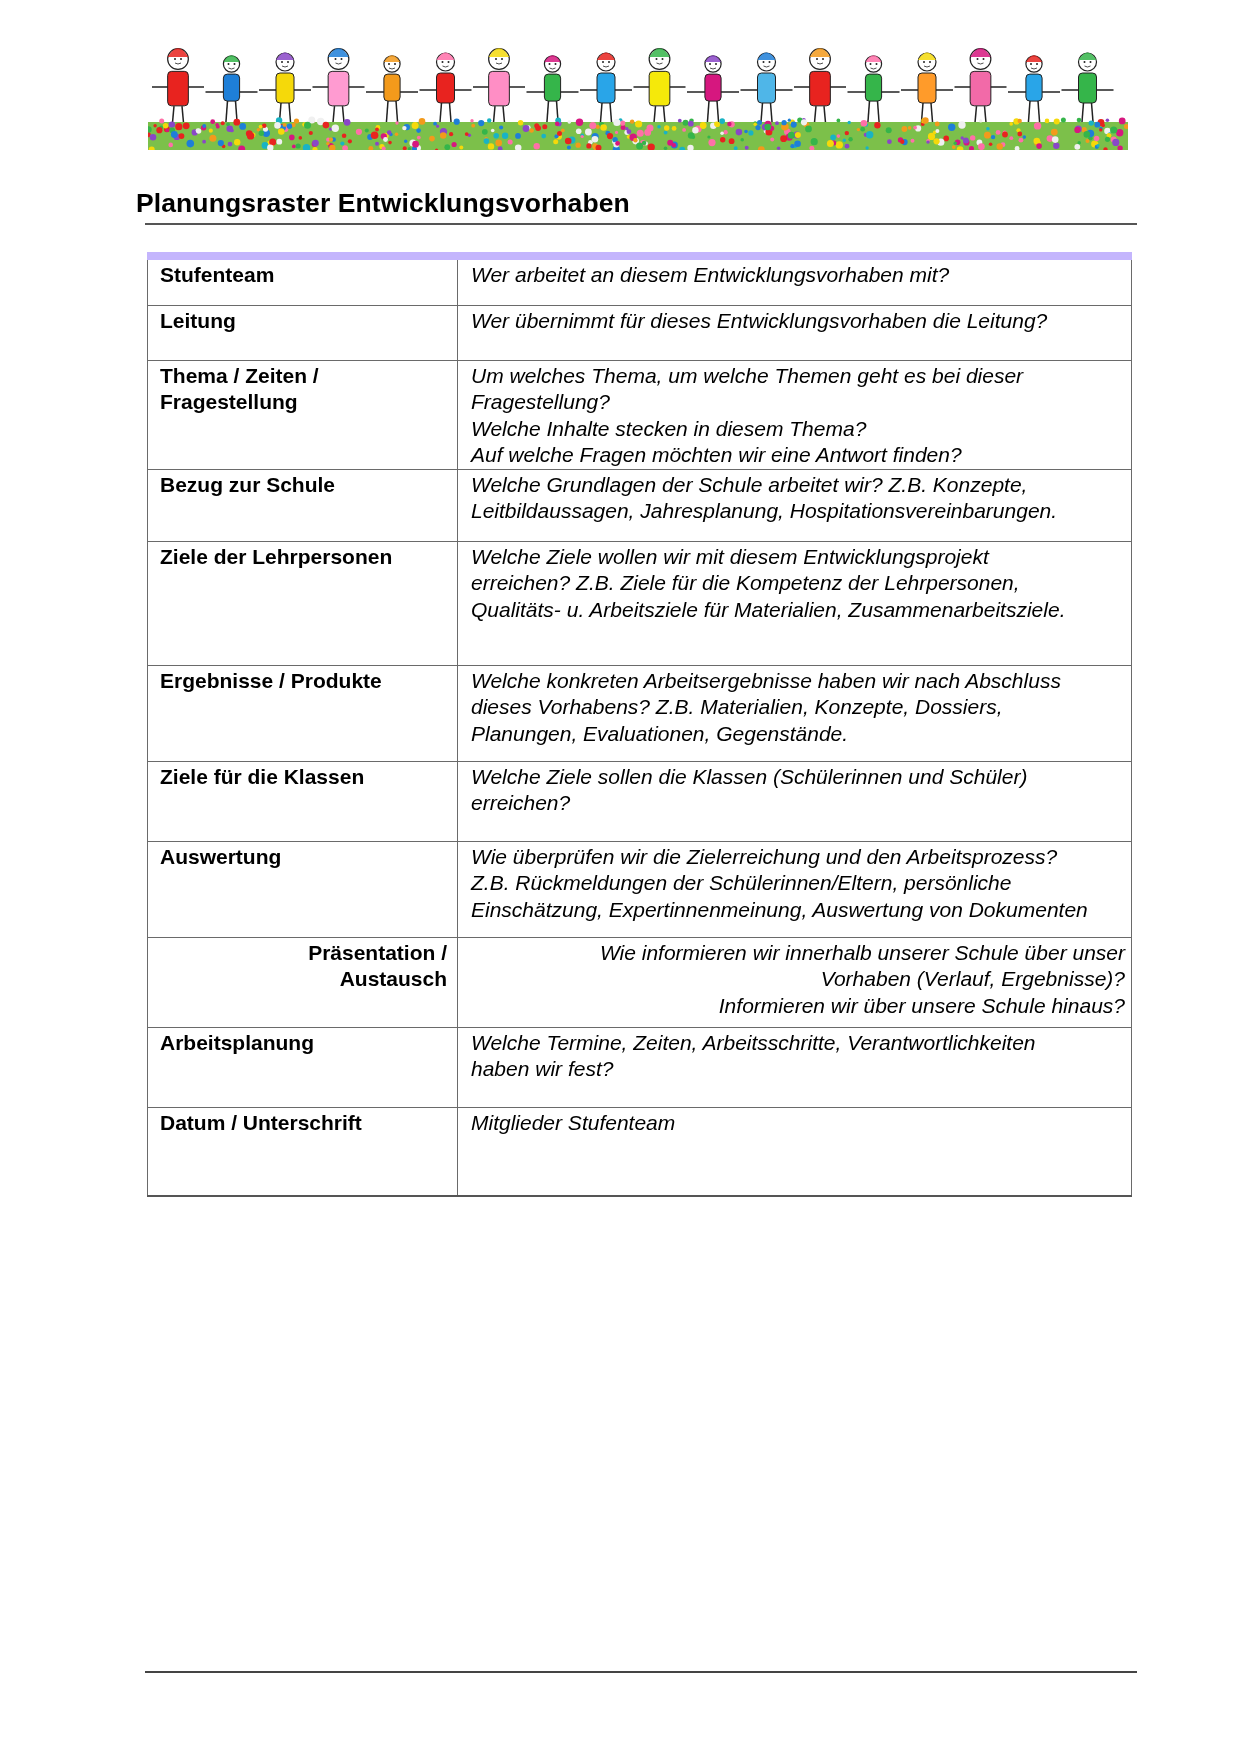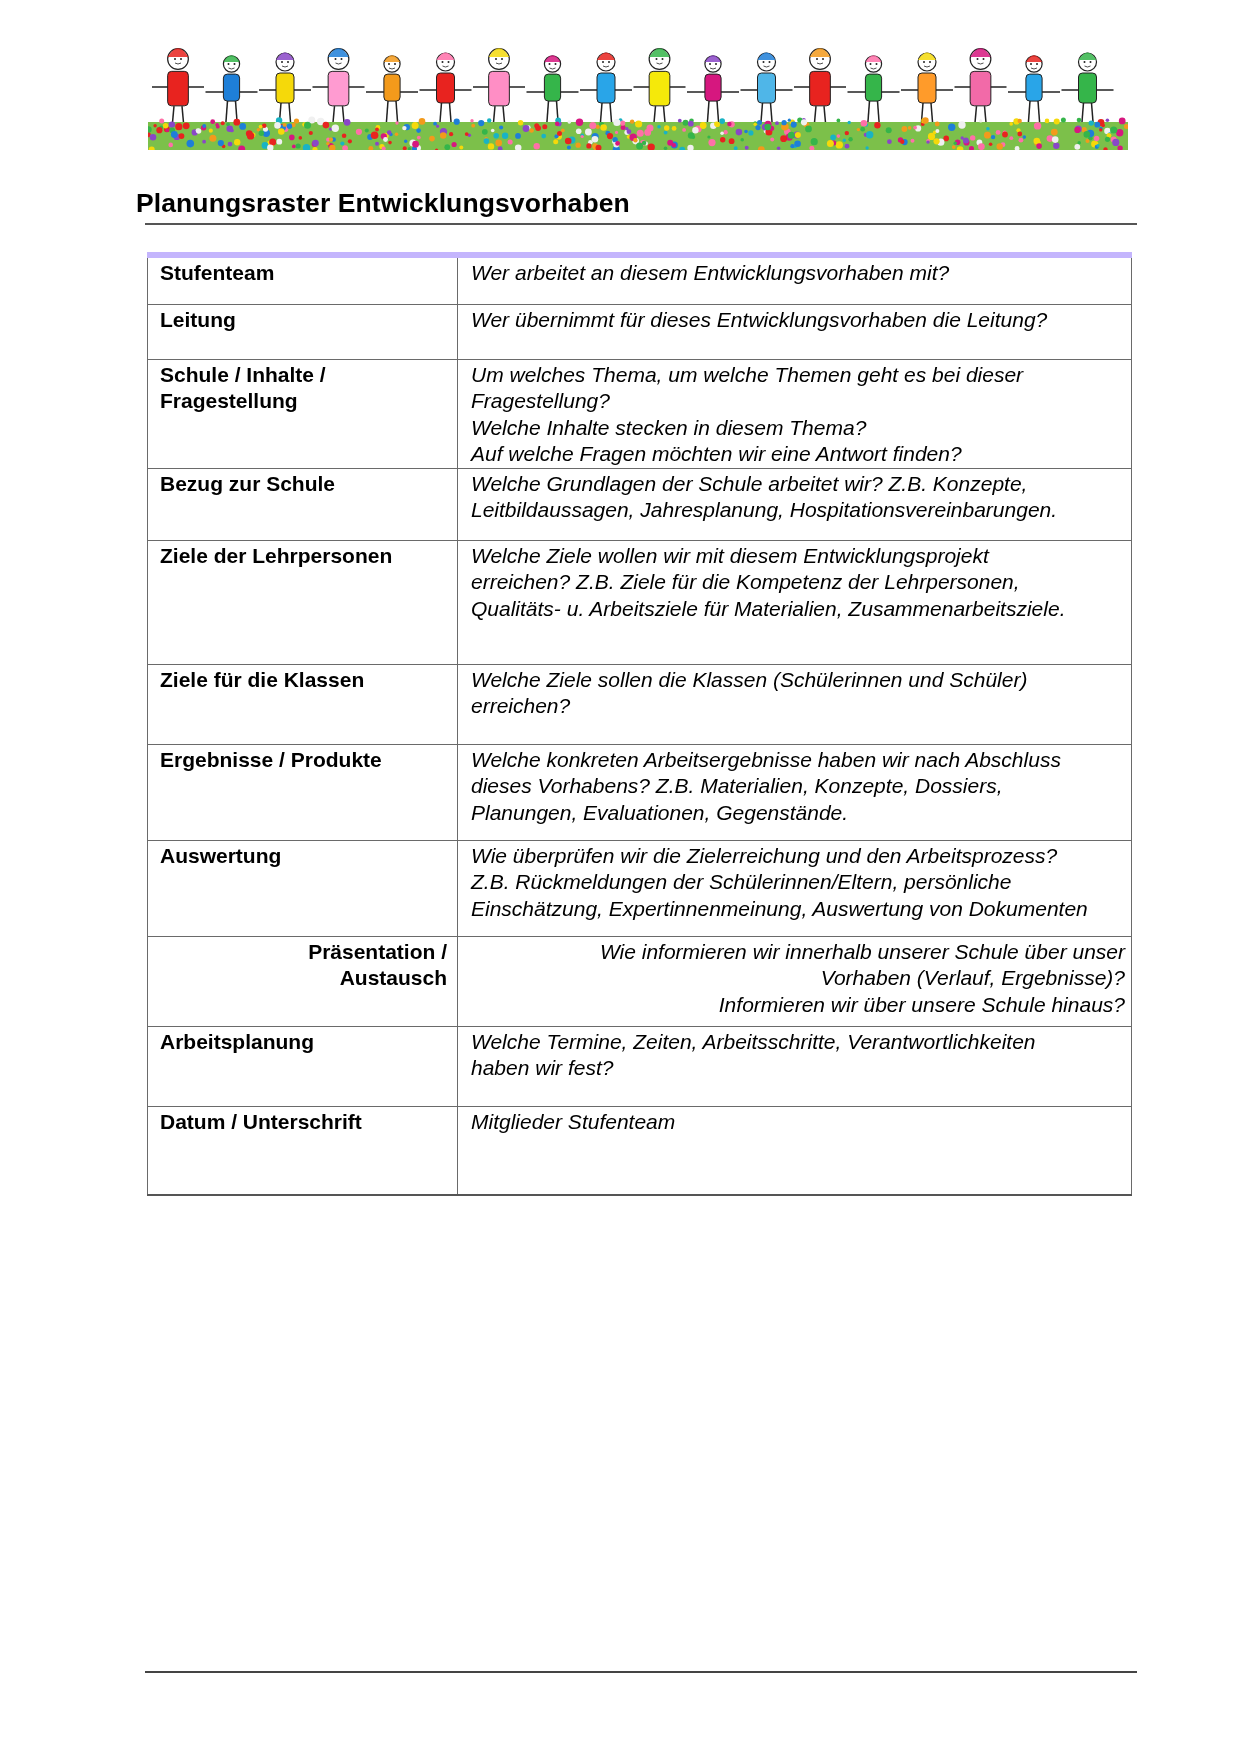--- a/index.html
+++ b/index.html
@@ -10,21 +10,21 @@
     .banner { position: absolute; left: 148px; top: 40px; width: 980px; height: 110px; overflow: hidden; background: #fff; }
     .banner svg { width: 100%; height: 100%; display: block; }
 
     
     .doc-title { position: absolute; left: 136px; top: 188px; font-size: 26.5px; font-weight: bold; letter-spacing: 0.1px; }
     .title-rule { position: absolute; left: 145px; top: 223px; width: 992px; height: 2px; background: #555; }
 
     
     .grid { position: absolute; left: 147px; top: 252px; width: 985px; border-collapse: collapse; table-layout: fixed; }
     .grid td { border: 1.5px solid #6a6a6a; vertical-align: top; padding: 0; }
-    .grid tr:first-child td { border-top: 6px solid #c4b5fd; }
+    .grid tr:first-child td { border-top: 8px solid #c4b5fd; }
     .grid tr:last-child td { border-bottom: 2.5px solid #555; }
     .grid td.label { width: 287px; padding: 2px 10px 0 12px; font-weight: bold; font-size: 21px; line-height: 26.5px; }
     .grid td.desc { padding: 2px 6px 0 13px; font-style: italic; font-size: 21px; line-height: 26.5px; }
     .desc .line { display: block; white-space: nowrap; }
     .label .line { display: block; white-space: nowrap; }
 
     .footer-rule { position: absolute; left: 145px; top: 1671px; width: 992px; height: 2px; background: #444; }
   </style>
 </head>
 <body>
@@ -673,21 +673,21 @@
       <tr style="height: 55px;">
         <td class="label">
           <span class="line">Leitung</span>
         </td>
         <td class="desc">
           <span class="line">Wer übernimmt für dieses Entwicklungsvorhaben die Leitung?</span>
         </td>
       </tr>
       <tr style="height: 105px;">
         <td class="label">
-          <span class="line">Schule / Inhalte /</span>
+          <span class="line">Thema / Zeiten /</span>
           <span class="line">Fragestellung</span>
         </td>
         <td class="desc">
           <span class="line">Um welches Thema, um welche Themen geht es bei dieser</span>
           <span class="line">Fragestellung?</span>
           <span class="line">Welche Inhalte stecken in diesem Thema?</span>
           <span class="line">Auf welche Fragen möchten wir eine Antwort finden?</span>
         </td>
       </tr>
       <tr style="height: 72px;">
@@ -702,39 +702,39 @@
       <tr style="height: 124px;">
         <td class="label">
           <span class="line">Ziele der Lehrpersonen</span>
         </td>
         <td class="desc">
           <span class="line">Welche Ziele wollen wir mit diesem Entwicklungsprojekt</span>
           <span class="line">erreichen? Z.B. Ziele für die Kompetenz der Lehrpersonen,</span>
           <span class="line">Qualitäts- u. Arbeitsziele für Materialien, Zusammenarbeitsziele.</span>
         </td>
       </tr>
-      <tr style="height: 80px;">
-        <td class="label">
-          <span class="line">Ziele für die Klassen</span>
-        </td>
-        <td class="desc">
-          <span class="line">Welche Ziele sollen die Klassen (Schülerinnen und Schüler)</span>
-          <span class="line">erreichen?</span>
-        </td>
-      </tr>
       <tr style="height: 96px;">
         <td class="label">
           <span class="line">Ergebnisse / Produkte</span>
         </td>
         <td class="desc">
           <span class="line">Welche konkreten Arbeitsergebnisse haben wir nach Abschluss</span>
           <span class="line">dieses Vorhabens? Z.B. Materialien, Konzepte, Dossiers,</span>
           <span class="line">Planungen, Evaluationen, Gegenstände.</span>
         </td>
       </tr>
+      <tr style="height: 80px;">
+        <td class="label">
+          <span class="line">Ziele für die Klassen</span>
+        </td>
+        <td class="desc">
+          <span class="line">Welche Ziele sollen die Klassen (Schülerinnen und Schüler)</span>
+          <span class="line">erreichen?</span>
+        </td>
+      </tr>
       <tr style="height: 96px;">
         <td class="label">
           <span class="line">Auswertung</span>
         </td>
         <td class="desc">
           <span class="line">Wie überprüfen wir die Zielerreichung und den Arbeitsprozess?</span>
           <span class="line">Z.B. Rückmeldungen der Schülerinnen/Eltern, persönliche</span>
           <span class="line">Einschätzung, Expertinnenmeinung, Auswertung von Dokumenten</span>
         </td>
       </tr>

